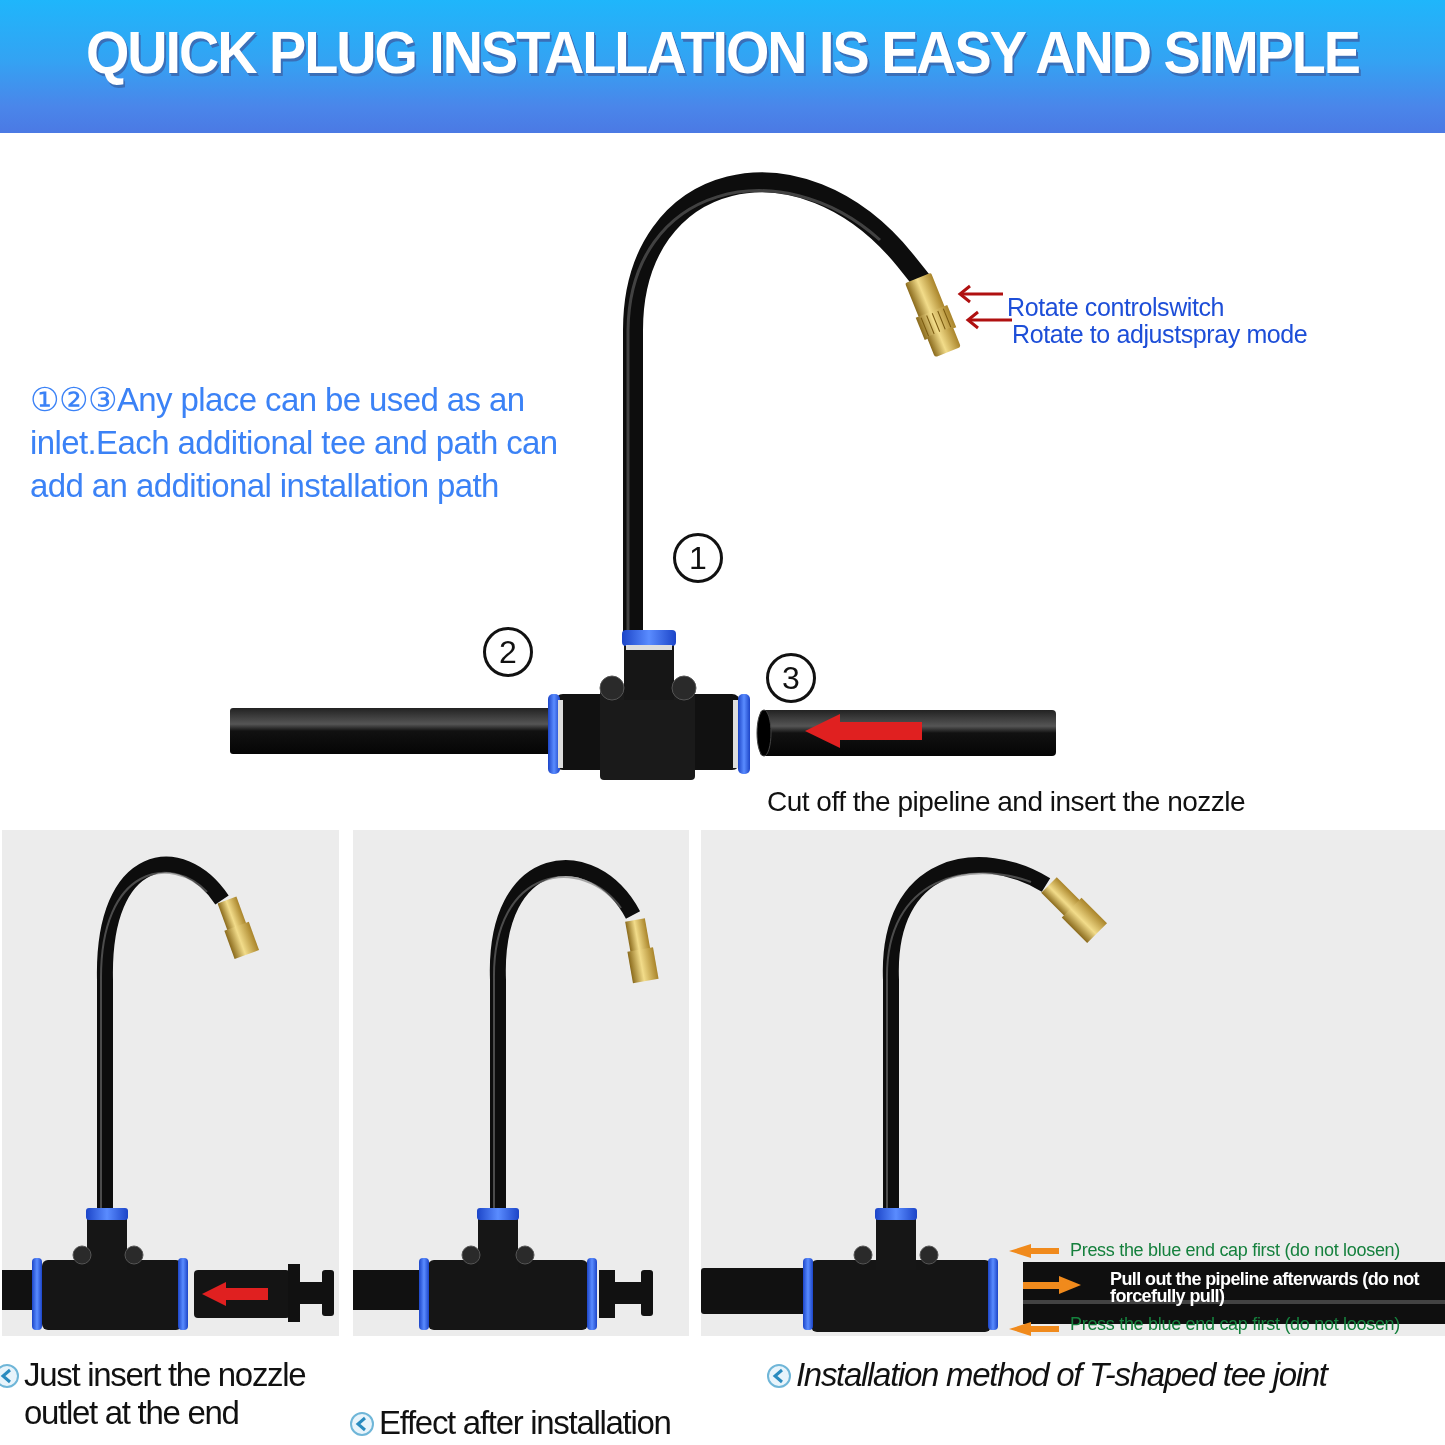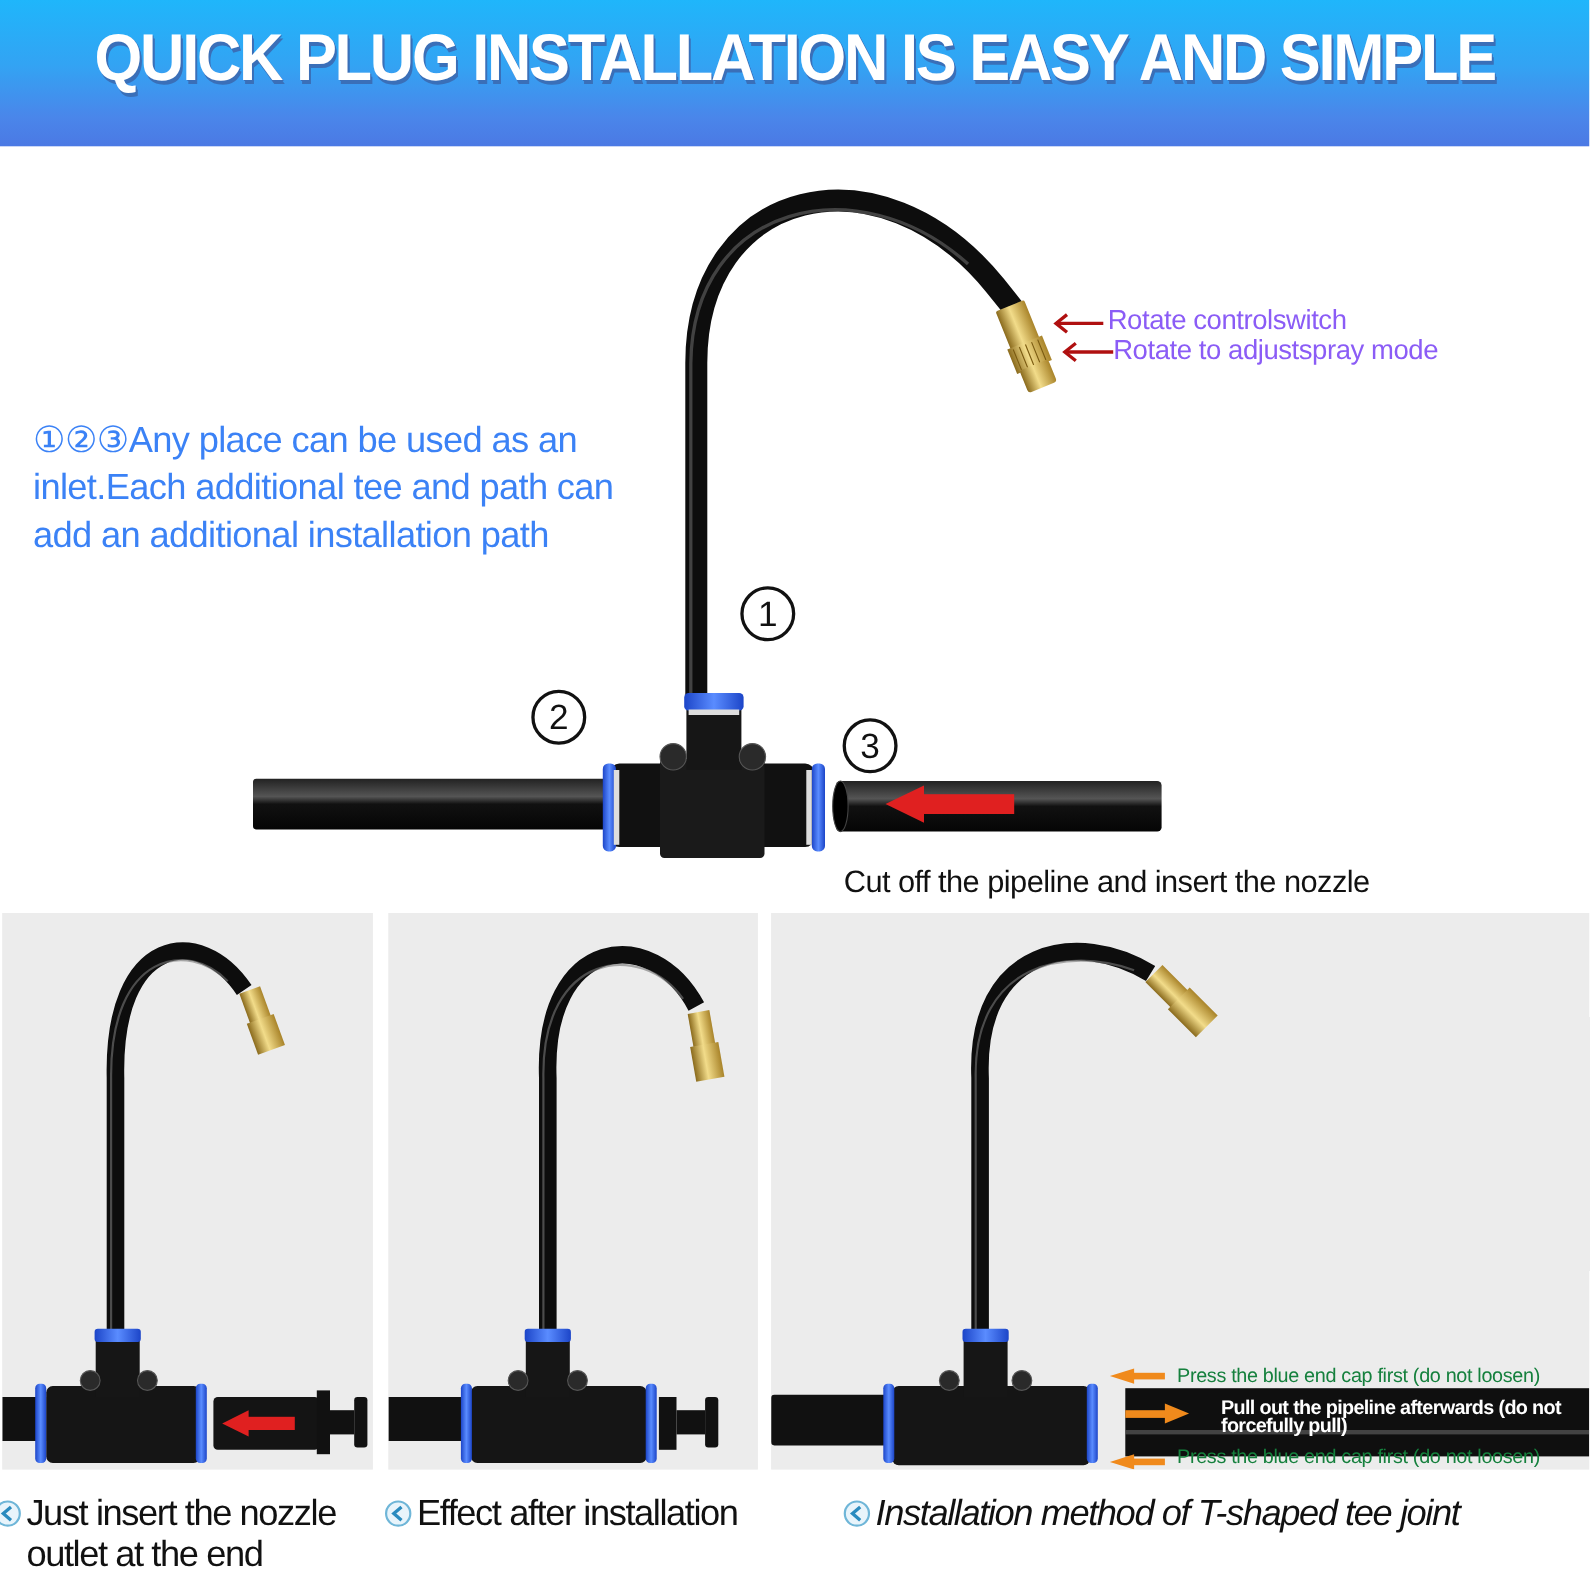--- a/index.html
+++ b/index.html
@@ -14,21 +14,21 @@
     position:absolute; left:0; top:18px; width:1445px; text-align:center;
     font-family:"Liberation Sans", sans-serif; font-weight:bold; font-size:60px;
     color:#fff; letter-spacing:-2.2px; white-space:nowrap;
     text-shadow:2px 3px 0 #3a6fb8, 1px 1px 0 #3a6fb8;
     transform:scaleX(0.93); transform-origin:center;
   }
 
   .hero { position:absolute; left:0; top:133px; width:1445px; height:700px; }
   .hero svg { position:absolute; left:0; top:0; }
 
-  .annot { position:absolute; font-size:25px; color:#8b5cf6; white-space:nowrap; letter-spacing:-0.4px; }
+  .annot { position:absolute; font-size:25px; color:#1d4ed8; white-space:nowrap; letter-spacing:-0.4px;margin-top:16px; }
   .intro {
     position:absolute; left:30px; top:378px; width:600px;
     font-size:33px; line-height:43px; color:#3b82f6; letter-spacing:-0.6px;
   }
   .intro div { white-space:nowrap; }
 
   .step-num {
     position:absolute; width:50px; height:50px; border:3px solid #111; border-radius:50%;
     font-size:32px; line-height:44px; text-align:center; color:#111; background:#fff;
   }
@@ -220,21 +220,21 @@
   <svg class="cap-icon" viewBox="0 0 26 26">
     <circle cx="13" cy="13" r="11" fill="#e8f4fb" stroke="#6fb6d8" stroke-width="2"></circle>
     <polyline points="16,7 9,13 16,19" fill="none" stroke="#2a8bbf" stroke-width="3"></polyline>
   </svg>
   <div>
     <div>Just insert the nozzle</div>
     <div>outlet at the end</div>
   </div>
 </div>
 
-<div class="caption" style="left:349px;">
+<div class="caption" style="left:349px;margin-top:48px;">
   <svg class="cap-icon" viewBox="0 0 26 26">
     <circle cx="13" cy="13" r="11" fill="#e8f4fb" stroke="#6fb6d8" stroke-width="2"></circle>
     <polyline points="16,7 9,13 16,19" fill="none" stroke="#2a8bbf" stroke-width="3"></polyline>
   </svg>
   <div>Effect after installation</div>
 </div>
 
 <div class="caption" style="left:766px;font-style:italic;">
   <svg class="cap-icon" viewBox="0 0 26 26">
     <circle cx="13" cy="13" r="11" fill="#e8f4fb" stroke="#6fb6d8" stroke-width="2"></circle>

